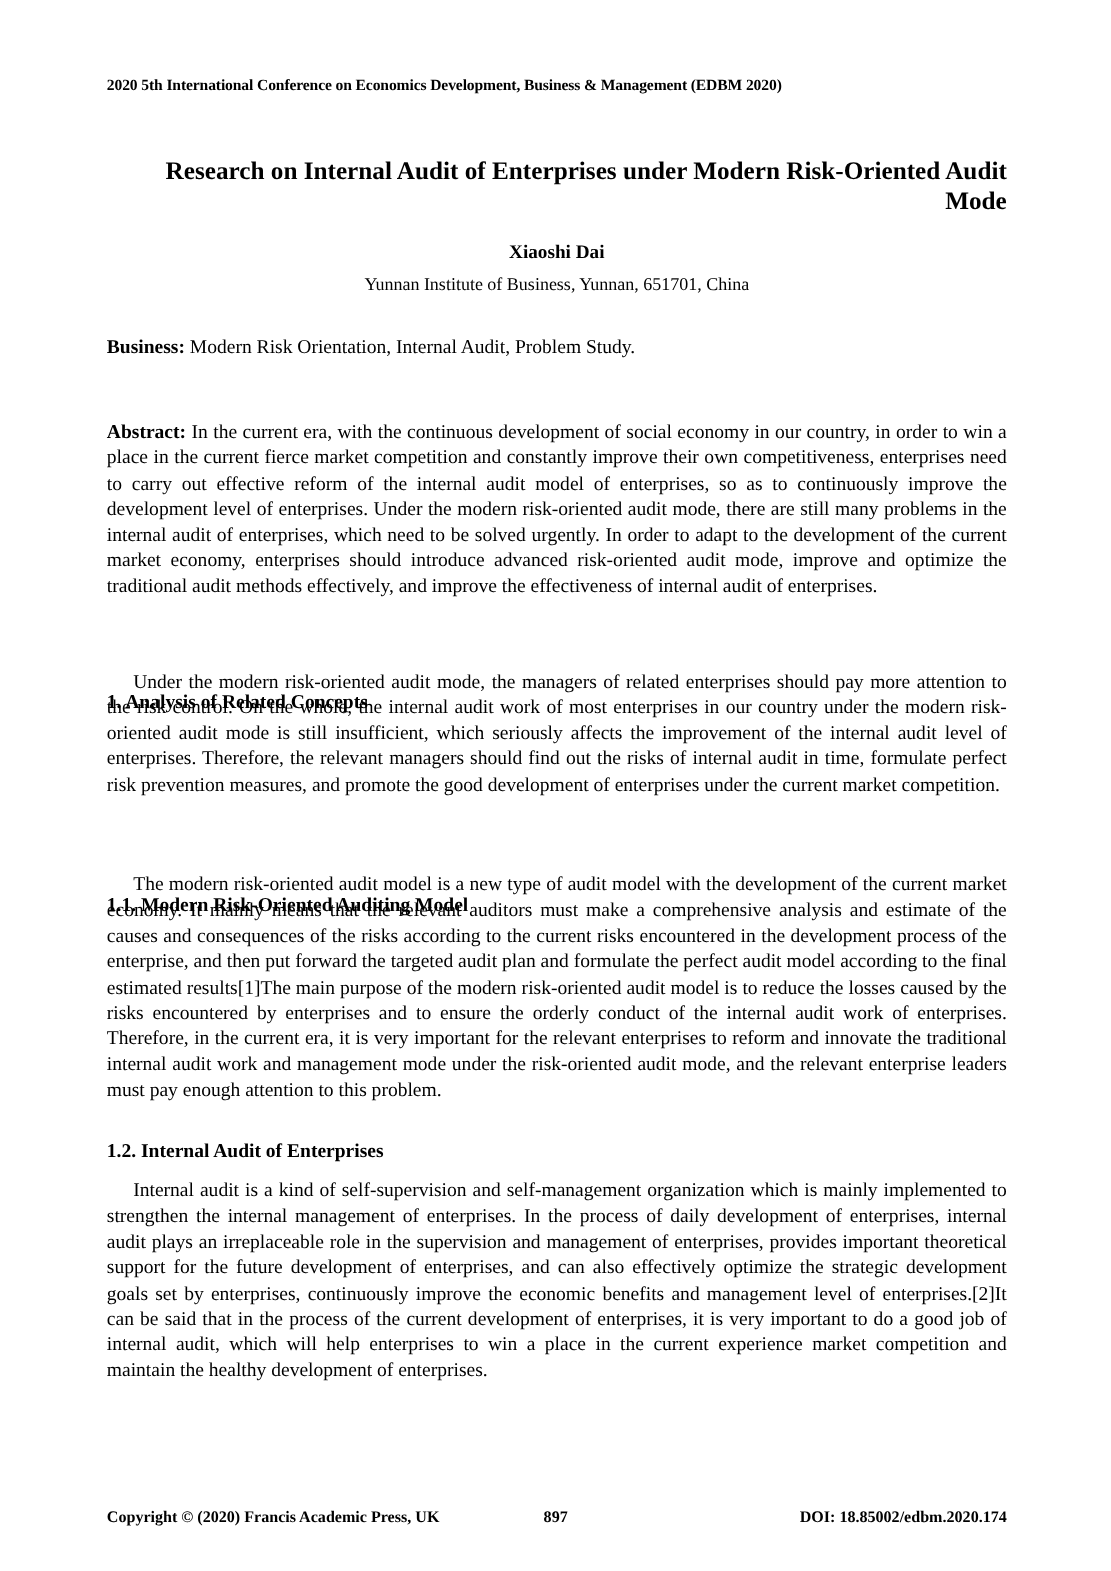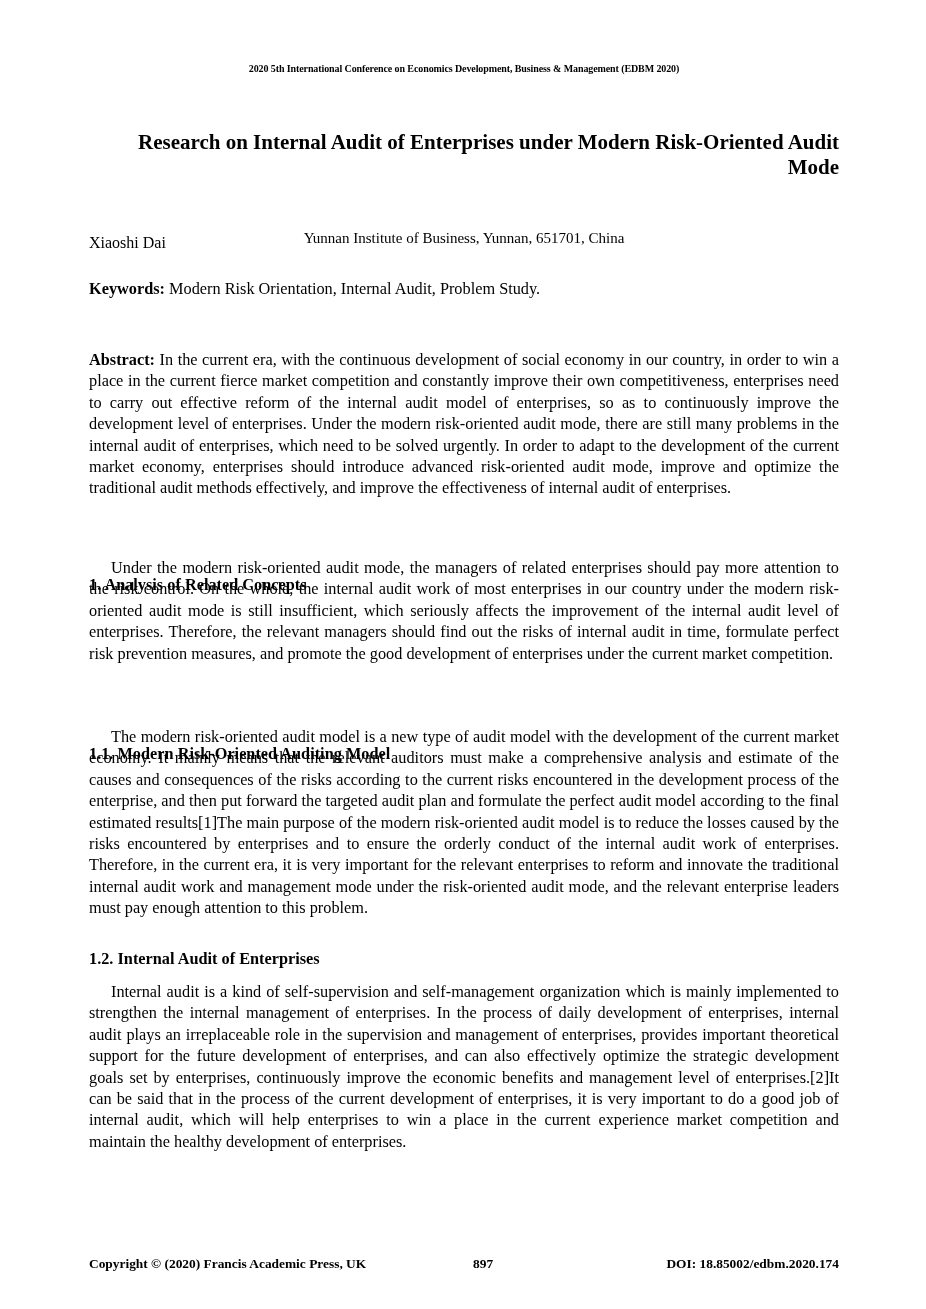--- a/index.html
+++ b/index.html
@@ -1,57 +1,57 @@
 <!DOCTYPE html>
 <html><head>
   <meta charset="utf-8">
   <style>
     html, body { margin: 0; padding: 0; background: #ffffff; }
     body { width: 926px; height: 1309px; position: relative; overflow: hidden;
       font-family: "Liberation Serif", "DejaVu Serif", serif; color: #000; }
     .page { position: absolute; left: 89px; width: 750px; top: 0; }
-    .conf-header { position: absolute; top: 63px; left: 0; width: 750px; text-align: center;
-      font-weight: bold; font-size: 10px; letter-spacing: -0.1px; }
+    .conf-header { position: absolute; top: 63px; left: 0; width: 750px; 
+      font-weight: bold; font-size: 13px; letter-spacing: -0.1px; }
     .title { position: absolute; top: 130px; left: 0; width: 750px; text-align: right;
       font-weight: bold; font-size: 21px; line-height: 25px; }
-    .author { position: absolute; top: 202px; left: 0; width: 750px; 
-      font-weight: normal; font-size: 16px; margin-top: 32px; }
+    .author { position: absolute; top: 202px; left: 0; width: 750px; text-align: center;
+      font-weight: bold; font-size: 16px; }
     .affil { position: absolute; top: 230px; left: 0; width: 750px; text-align: center;
       font-size: 15px; }
     .para { position: absolute; left: 0; width: 750px; font-size: 16.3px; line-height: 21.4px;
       text-align: justify; }
     .para.indent { text-indent: 22px; }
     .para b { font-weight: bold; }
     .keywords { top: 278px; }
     .abstract { top: 349px; }
     .h1 { position: absolute; left: 0; font-weight: bold; font-size: 16.3px; margin-top: 48px; }
     .sec1 { top: 527px; }
     .p1 { top: 557px; }
     .sec11 { top: 696px; }
     .p11 { top: 726px; }
     .sec12 { top: 901px; font-family: Liberation Serif, serif; }
     .p12 { top: 981px; }
     .footer { position: absolute; top: 1256px; left: 0; width: 750px; font-weight: bold;
       font-size: 13.4px; }
     .footer .left { position: absolute; left: 0; }
-    .footer .mid { position: absolute; left: 364px; margin-left: 20px; }
+    .footer .mid { position: absolute; left: 364px; }
     .footer .right { position: absolute; right: 0; }
   </style>
 </head>
 <body>
 
 <div class="page">
   <div class="conf-header">2020 5th International Conference on Economics Development, Business &amp; Management (EDBM 2020)</div>
 
   <div class="title">Research on Internal Audit of Enterprises under Modern Risk-Oriented Audit Mode</div>
   <div class="author">Xiaoshi Dai</div>
   <div class="affil">Yunnan Institute of Business, Yunnan, 651701, China</div>
 
   <div class="para keywords">
-    <b>Keywords:</b><span> Modern Risk Orientation, Internal Audit, Problem Study.</span>
+    <b>Business:</b><span> Modern Risk Orientation, Internal Audit, Problem Study.</span>
   </div>
 
   <div class="para abstract">
     <b>Abstract:</b><span> In the current era, with the continuous development of social economy in our country, in order to win a place in the current fierce market competition and constantly improve their own competitiveness, enterprises need to carry out effective reform of the internal audit model of enterprises, so as to continuously improve the development level of enterprises. Under the modern risk-oriented audit mode, there are still many problems in the internal audit of enterprises, which need to be solved urgently. In order to adapt to the development of the current market economy, enterprises should introduce advanced risk-oriented audit mode, improve and optimize the traditional audit methods effectively, and improve the effectiveness of internal audit of enterprises.</span>
   </div>
 
   <div class="h1 sec1">1. Analysis of Related Concepts</div>
   <div class="para indent p1">Under the modern risk-oriented audit mode, the managers of related enterprises should pay more attention to the risk control. On the whole, the internal audit work of most enterprises in our country under the modern risk-oriented audit mode is still insufficient, which seriously affects the improvement of the internal audit level of enterprises. Therefore, the relevant managers should find out the risks of internal audit in time, formulate perfect risk prevention measures, and promote the good development of enterprises under the current market competition.</div>
 
   <div class="h1 sec11">1.1. Modern Risk-Oriented Auditing Model</div>

